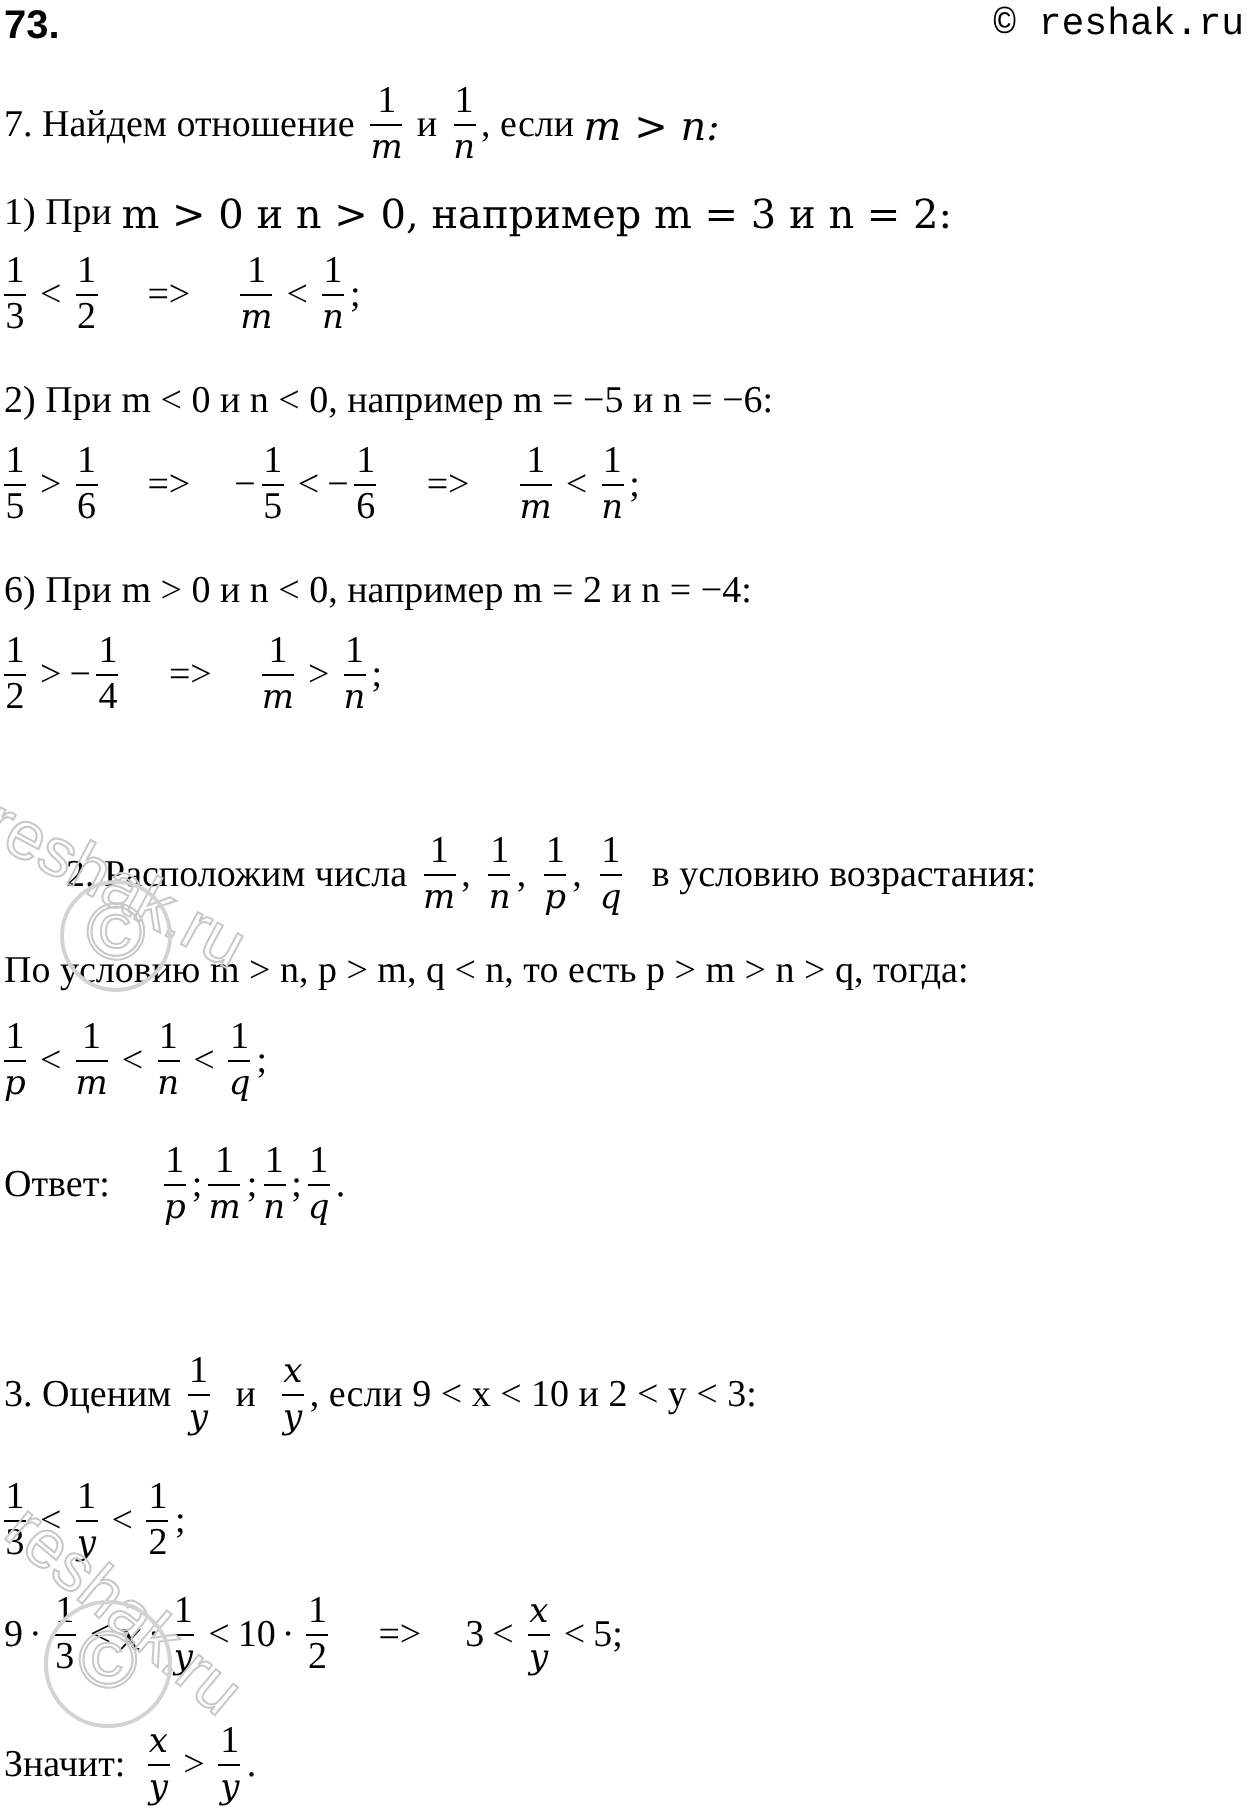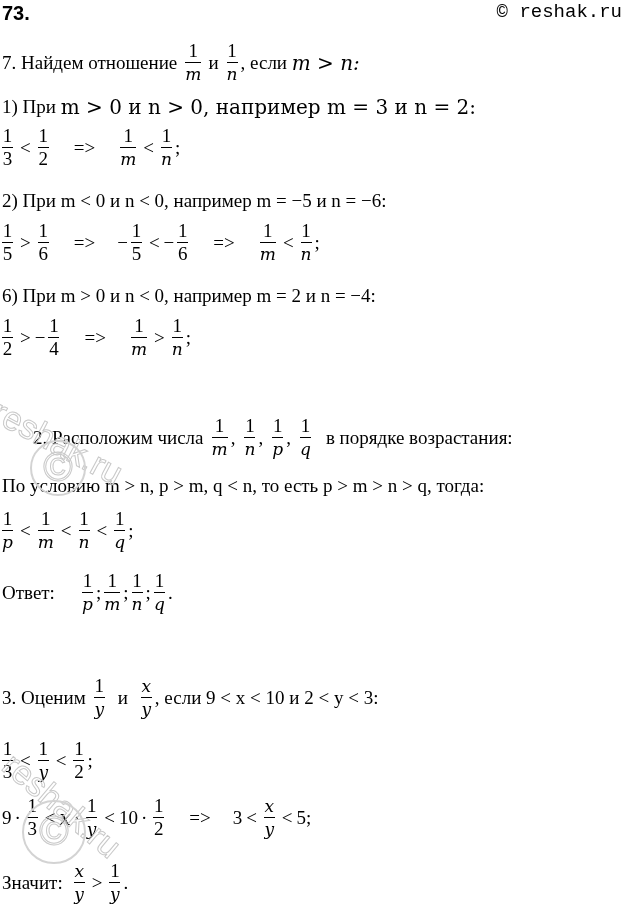--- a/index.html
+++ b/index.html
@@ -167,21 +167,21 @@
       <span class="n">1</span>
       <span class="bar"></span>
       <span class="d v">p</span>
     </span>
     <span style="margin-right:6px">,</span>
   <span class="frac">
       <span class="n">1</span>
       <span class="bar"></span>
       <span class="d v">q</span>
     </span>
-  <span style="margin-left:12px">в порядке возрастания:</span>
+  <span style="margin-left:12px">в условию возрастания:</span>
 </div>
 <div class="abs line" style="top:475px;">
   <span>По условию m &gt; n,  p &gt; m,  q &lt; n, то есть p &gt; m &gt; n &gt; q, тогда:</span>
 </div>
 <div class="abs line" style="top:508px;">
   <span class="frac" style="margin-left:0">
       <span class="n">1</span>
       <span class="bar"></span>
       <span class="d v">p</span>
     </span>

